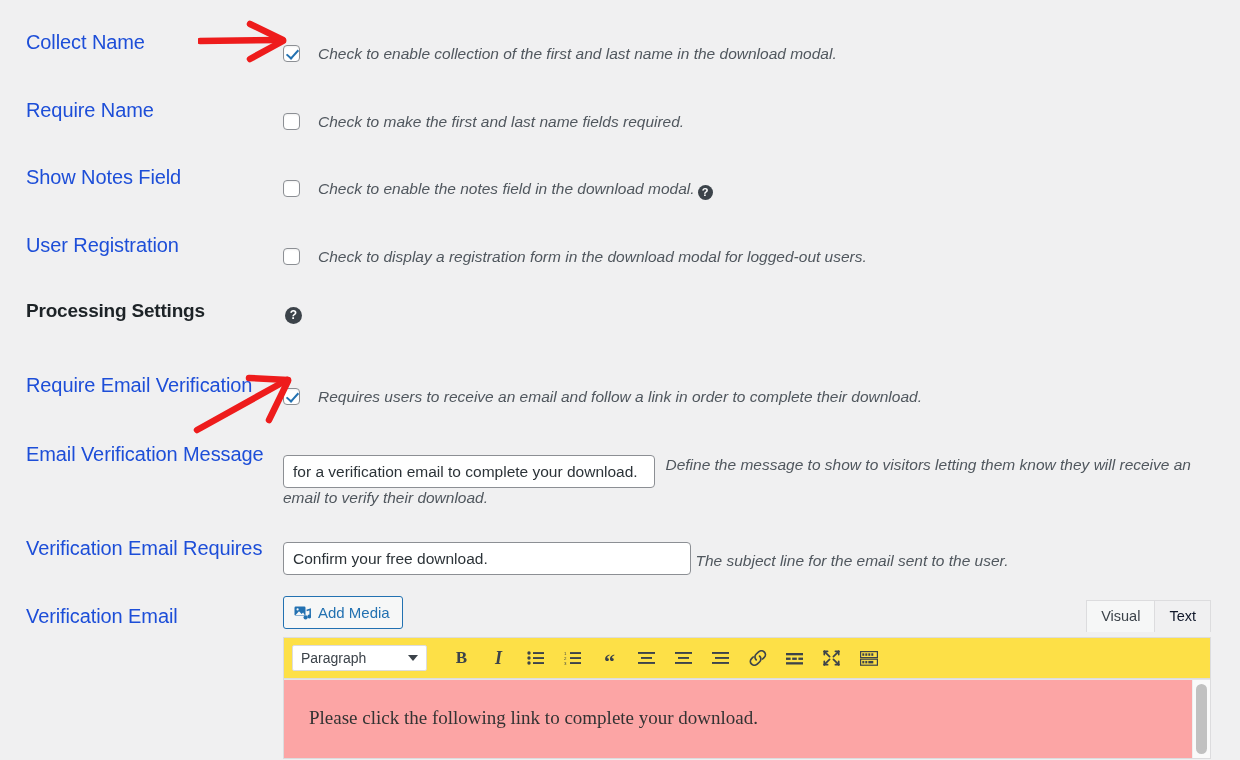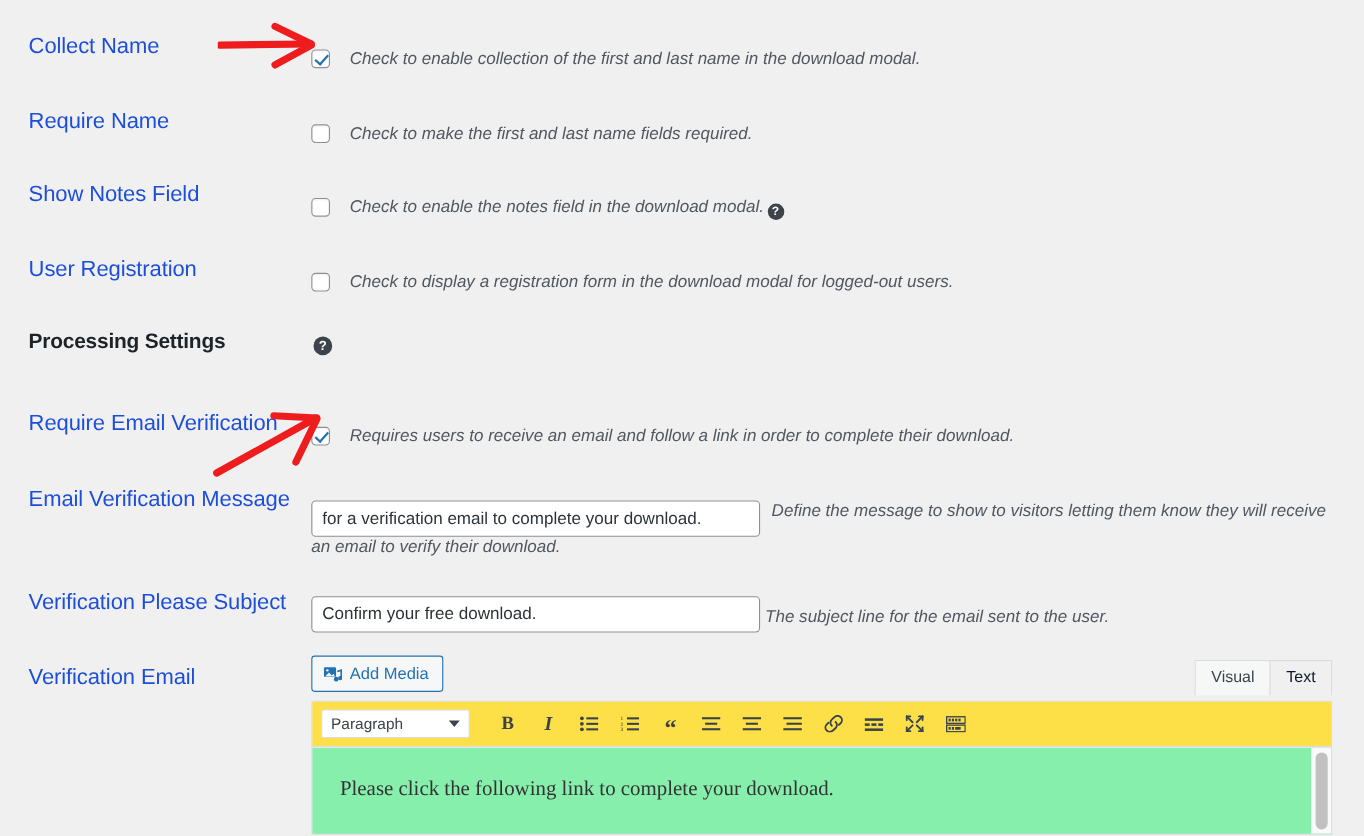--- a/index.html
+++ b/index.html
@@ -241,21 +241,21 @@
     cursor: pointer;
     font-size: 17px;
   }
   .tb-btn svg { display: block; }
   .tb-bold { font-weight: bold; font-size: 17px; font-family: "Liberation Serif", serif;}
   .tb-italic { font-style: italic; font-weight: bold; font-size: 18px; font-family: "Liberation Serif", serif;}
   .tb-quote { font-size: 22px; font-weight: bold; line-height: 0.6; font-family: "Liberation Serif", serif; padding-top: 7px;}
 
   .editor-content {
     position: relative;
-    background: #86efac;
+    background: #fca5a5;
     height: 78px;
     border-top: 1px solid #e5e5e5;
     overflow: hidden;
   }
   .editor-text {
     font-family: "Liberation Serif", serif;
     font-size: 19px;
     color: #333;
     padding: 27px 0 0 25px;
   }
@@ -340,27 +340,27 @@
       <div class="cb-line">
         <span class="checkbox checked"></span>
         <span class="cb-desc">Requires users to receive an email and follow a link in order to complete their download.</span>
       </div>
     </div>
   </div>
 
   <div class="row" style="top:440px;">
     <div class="row-label" style="top:1px;">Email Verification Message</div>
     <div class="row-field" style="left:283px; width:928px;">
-      <input class="text-input" style="width: 408px; vertical-align: top;" value="for a verification email to complete your download.">
+      <input class="text-input" style="width: 372px; vertical-align: top;" value="for a verification email to complete your download.">
       <span class="desc-inline" style="margin-left:6px;">Define the message to show to visitors letting them know they will receive an email to verify their download.</span>
     </div>
   </div>
 
   <div class="row" style="top:527px;">
-    <div class="row-label" style="top:8px;">Verification Please Subject</div>
+    <div class="row-label" style="top:8px;">Verification Email Requires</div>
     <div class="row-field" style="left:283px;">
       <input class="text-input" style="width: 408px; vertical-align: top;" value="Confirm your free download.">
       <span class="desc-inline" style="margin-left:0; position:relative; top:9px;">The subject line for the email sent to the user.</span>
     </div>
   </div>
 
   <div class="row" style="top:603px;">
     <div class="row-label">Verification Email</div>
   </div>
 

